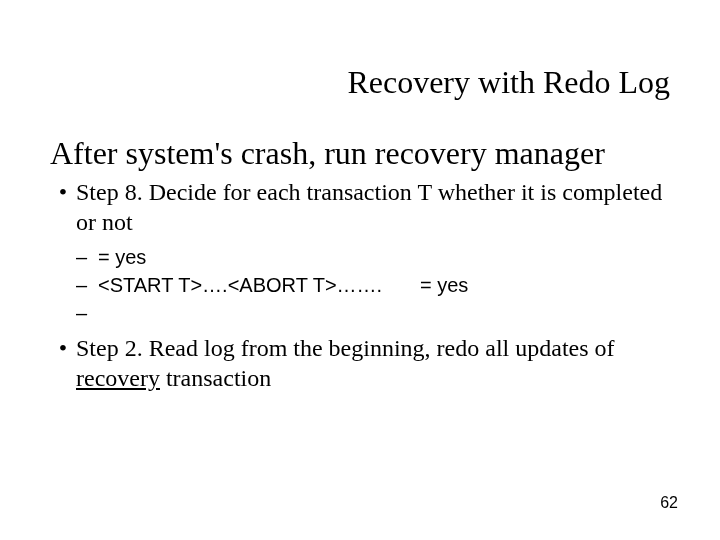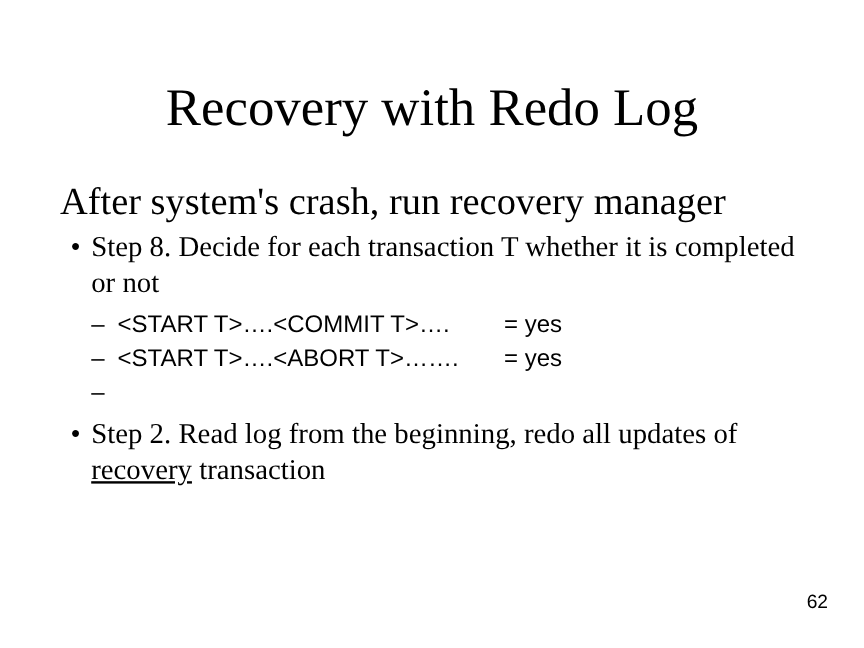--- a/index.html
+++ b/index.html
@@ -8,22 +8,22 @@
       height: 540px;
       background: #ffffff;
       font-family: "Times New Roman", Times, serif;
       color: #000;
       position: relative;
     }
     .slide {
       padding: 50px 50px 0 50px;
     }
     .title {
-      text-align: center;
-      font-size: 44px;
+      text-align: right;
+      font-size: 32px;
       font-weight: normal;
       margin-bottom: 32px;
       margin-top: 14px;
     }
     .intro {
       font-size: 32px;
       line-height: 1.25;
       margin-bottom: 4px;
     }
     .bullet-row {
@@ -60,21 +60,21 @@
     }
     .sub-right {
       flex: 1;
     }
     .underline-serif {
       text-decoration: underline;
     }
     .page-num {
       position: absolute;
       bottom: 28px;
-      right: 30px;
+      right: 42px;
       font-family: Arial, Helvetica, sans-serif;
       font-size: 16px;
       margin-left: 24px;
     }
   </style>
 </head>
 <body>
 
 <div class="slide">
   <h1 class="title">Recovery with Redo Log</h1>
@@ -82,21 +82,20 @@
   <p class="intro">After system's crash, run recovery manager</p>
 
   <div class="bullet-row">
     <div class="bullet-mark">•</div>
     <div class="bullet-text">Step 8. Decide for each transaction T whether it is completed or not</div>
   </div>
 
   <div class="sub-list">
     <div class="sub-row">
       <div class="sub-mark">–</div>
-      <div class="sub-left">&lt;START T&gt;….&lt;COMMIT T&gt;….</div>
       <div class="sub-right">= yes</div>
     </div>
     <div class="sub-row">
       <div class="sub-mark">–</div>
       <div class="sub-left">&lt;START T&gt;….&lt;ABORT T&gt;…….</div>
       <div class="sub-right">= yes</div>
     </div>
     <div class="sub-row">
       <div class="sub-mark">–</div>
     </div>

